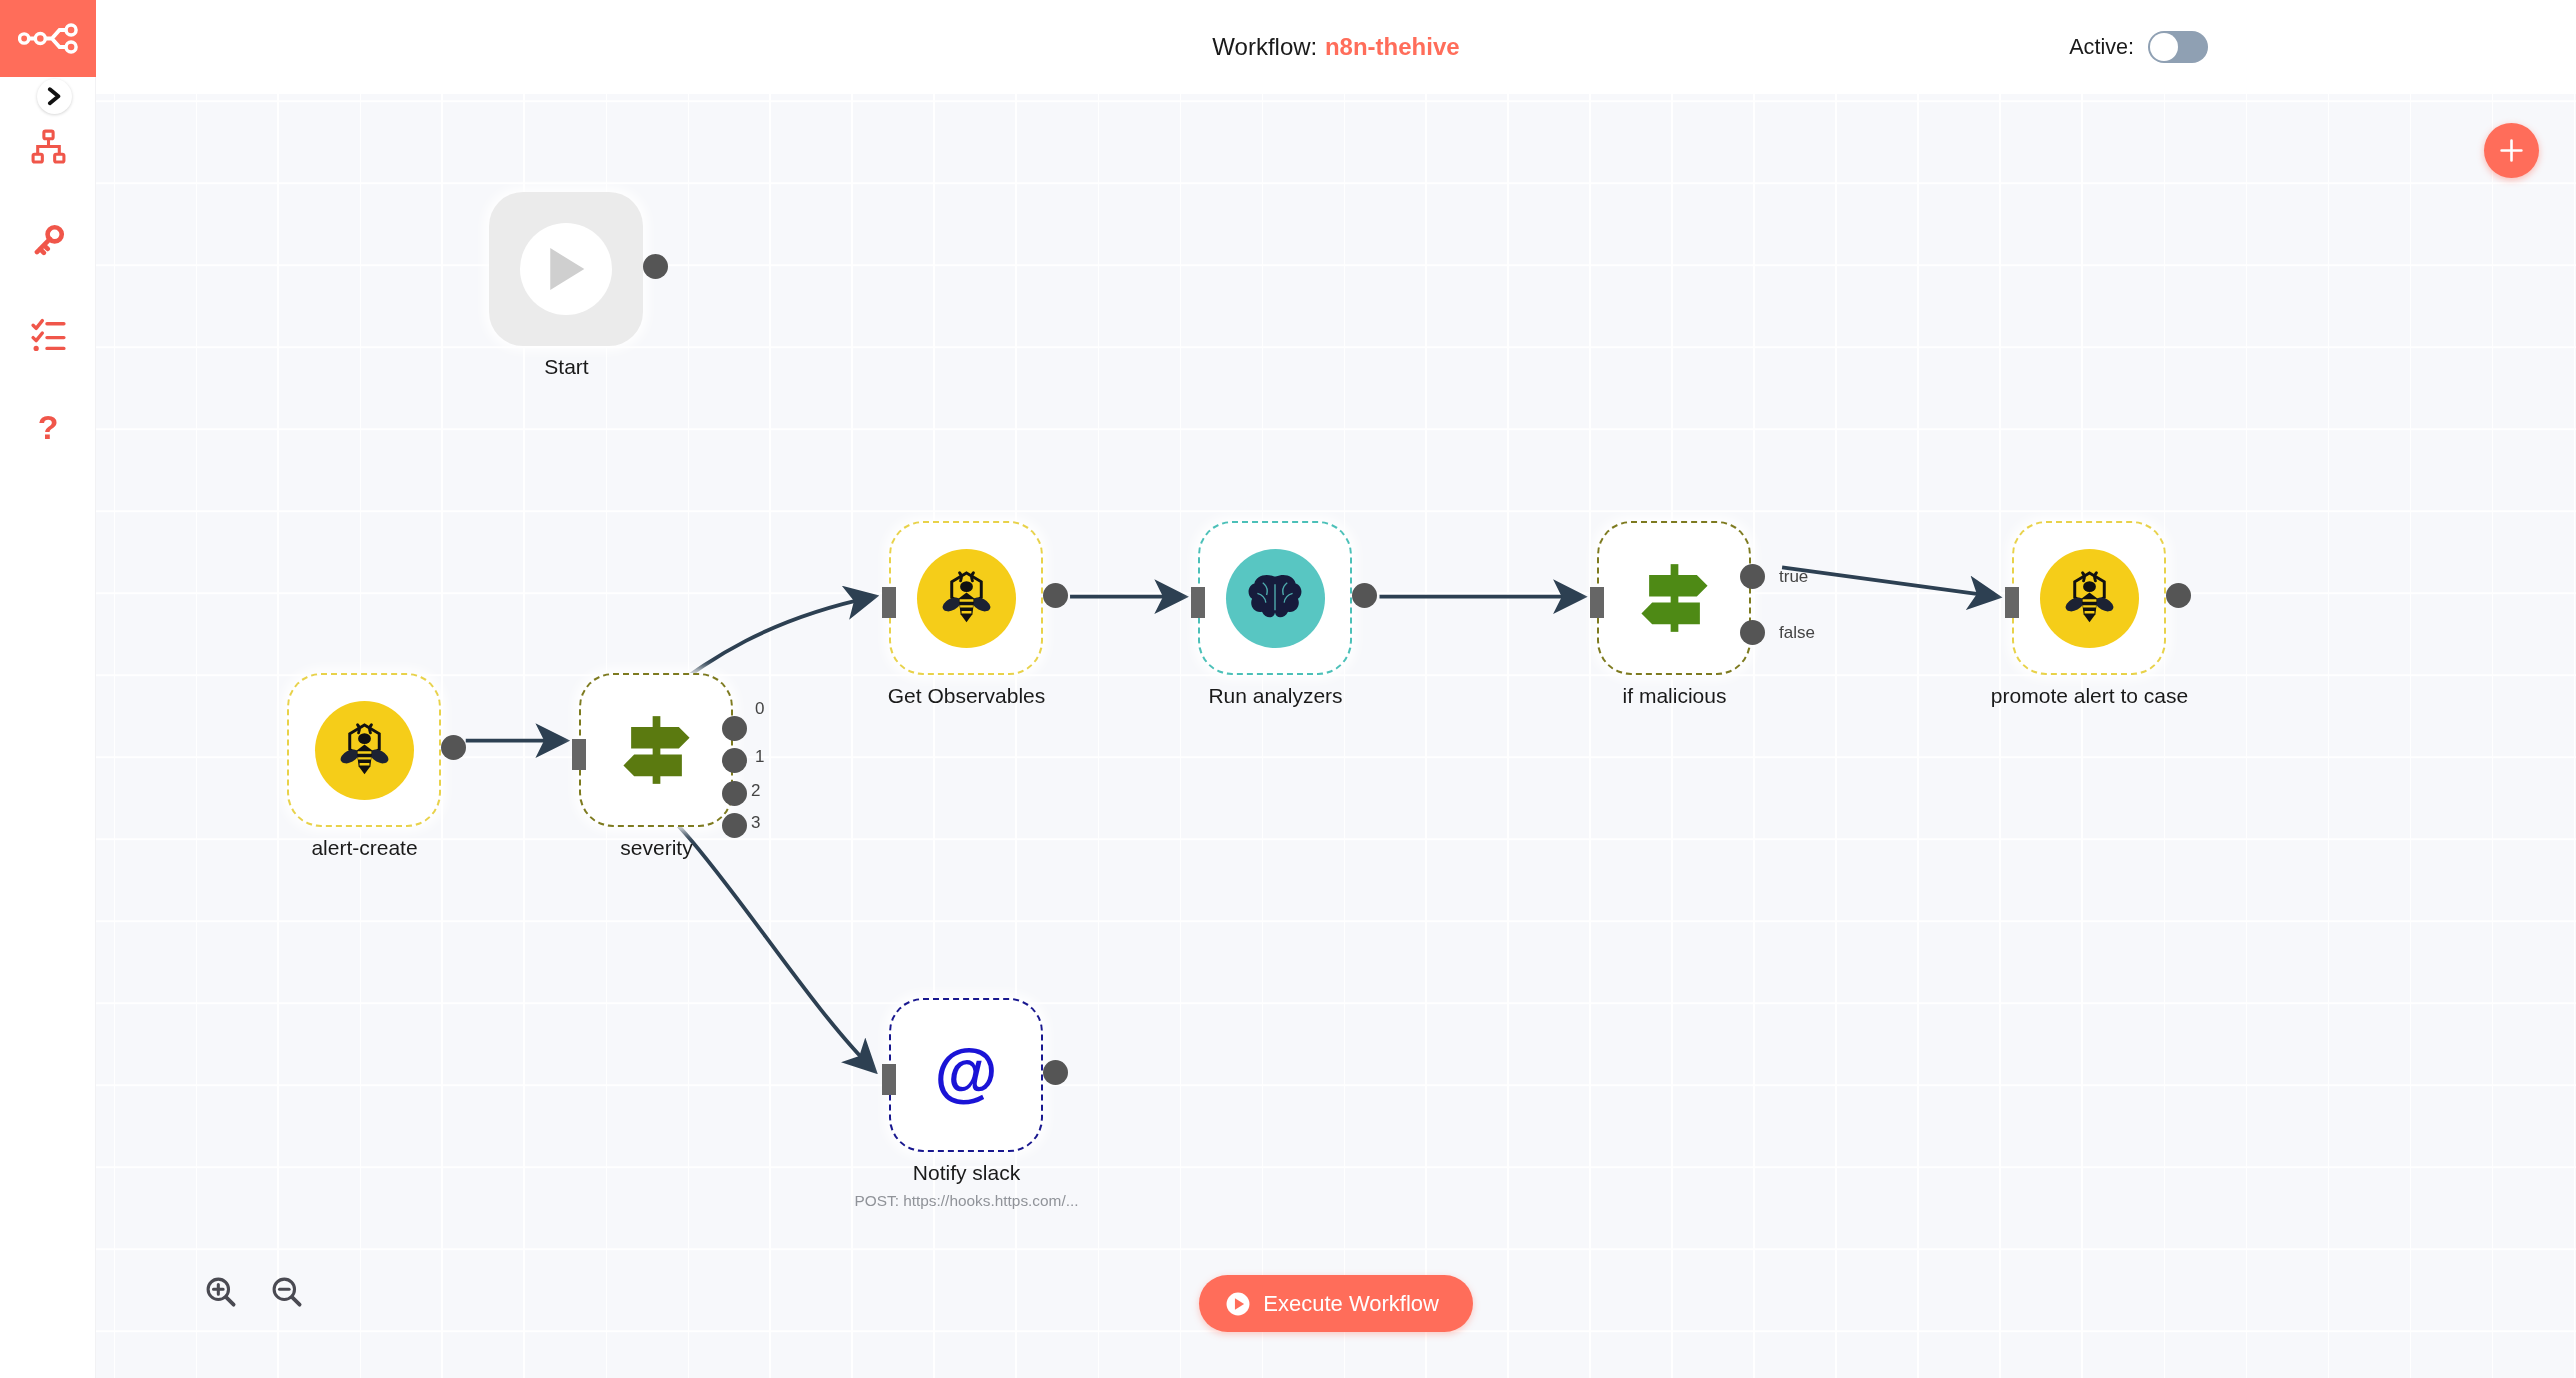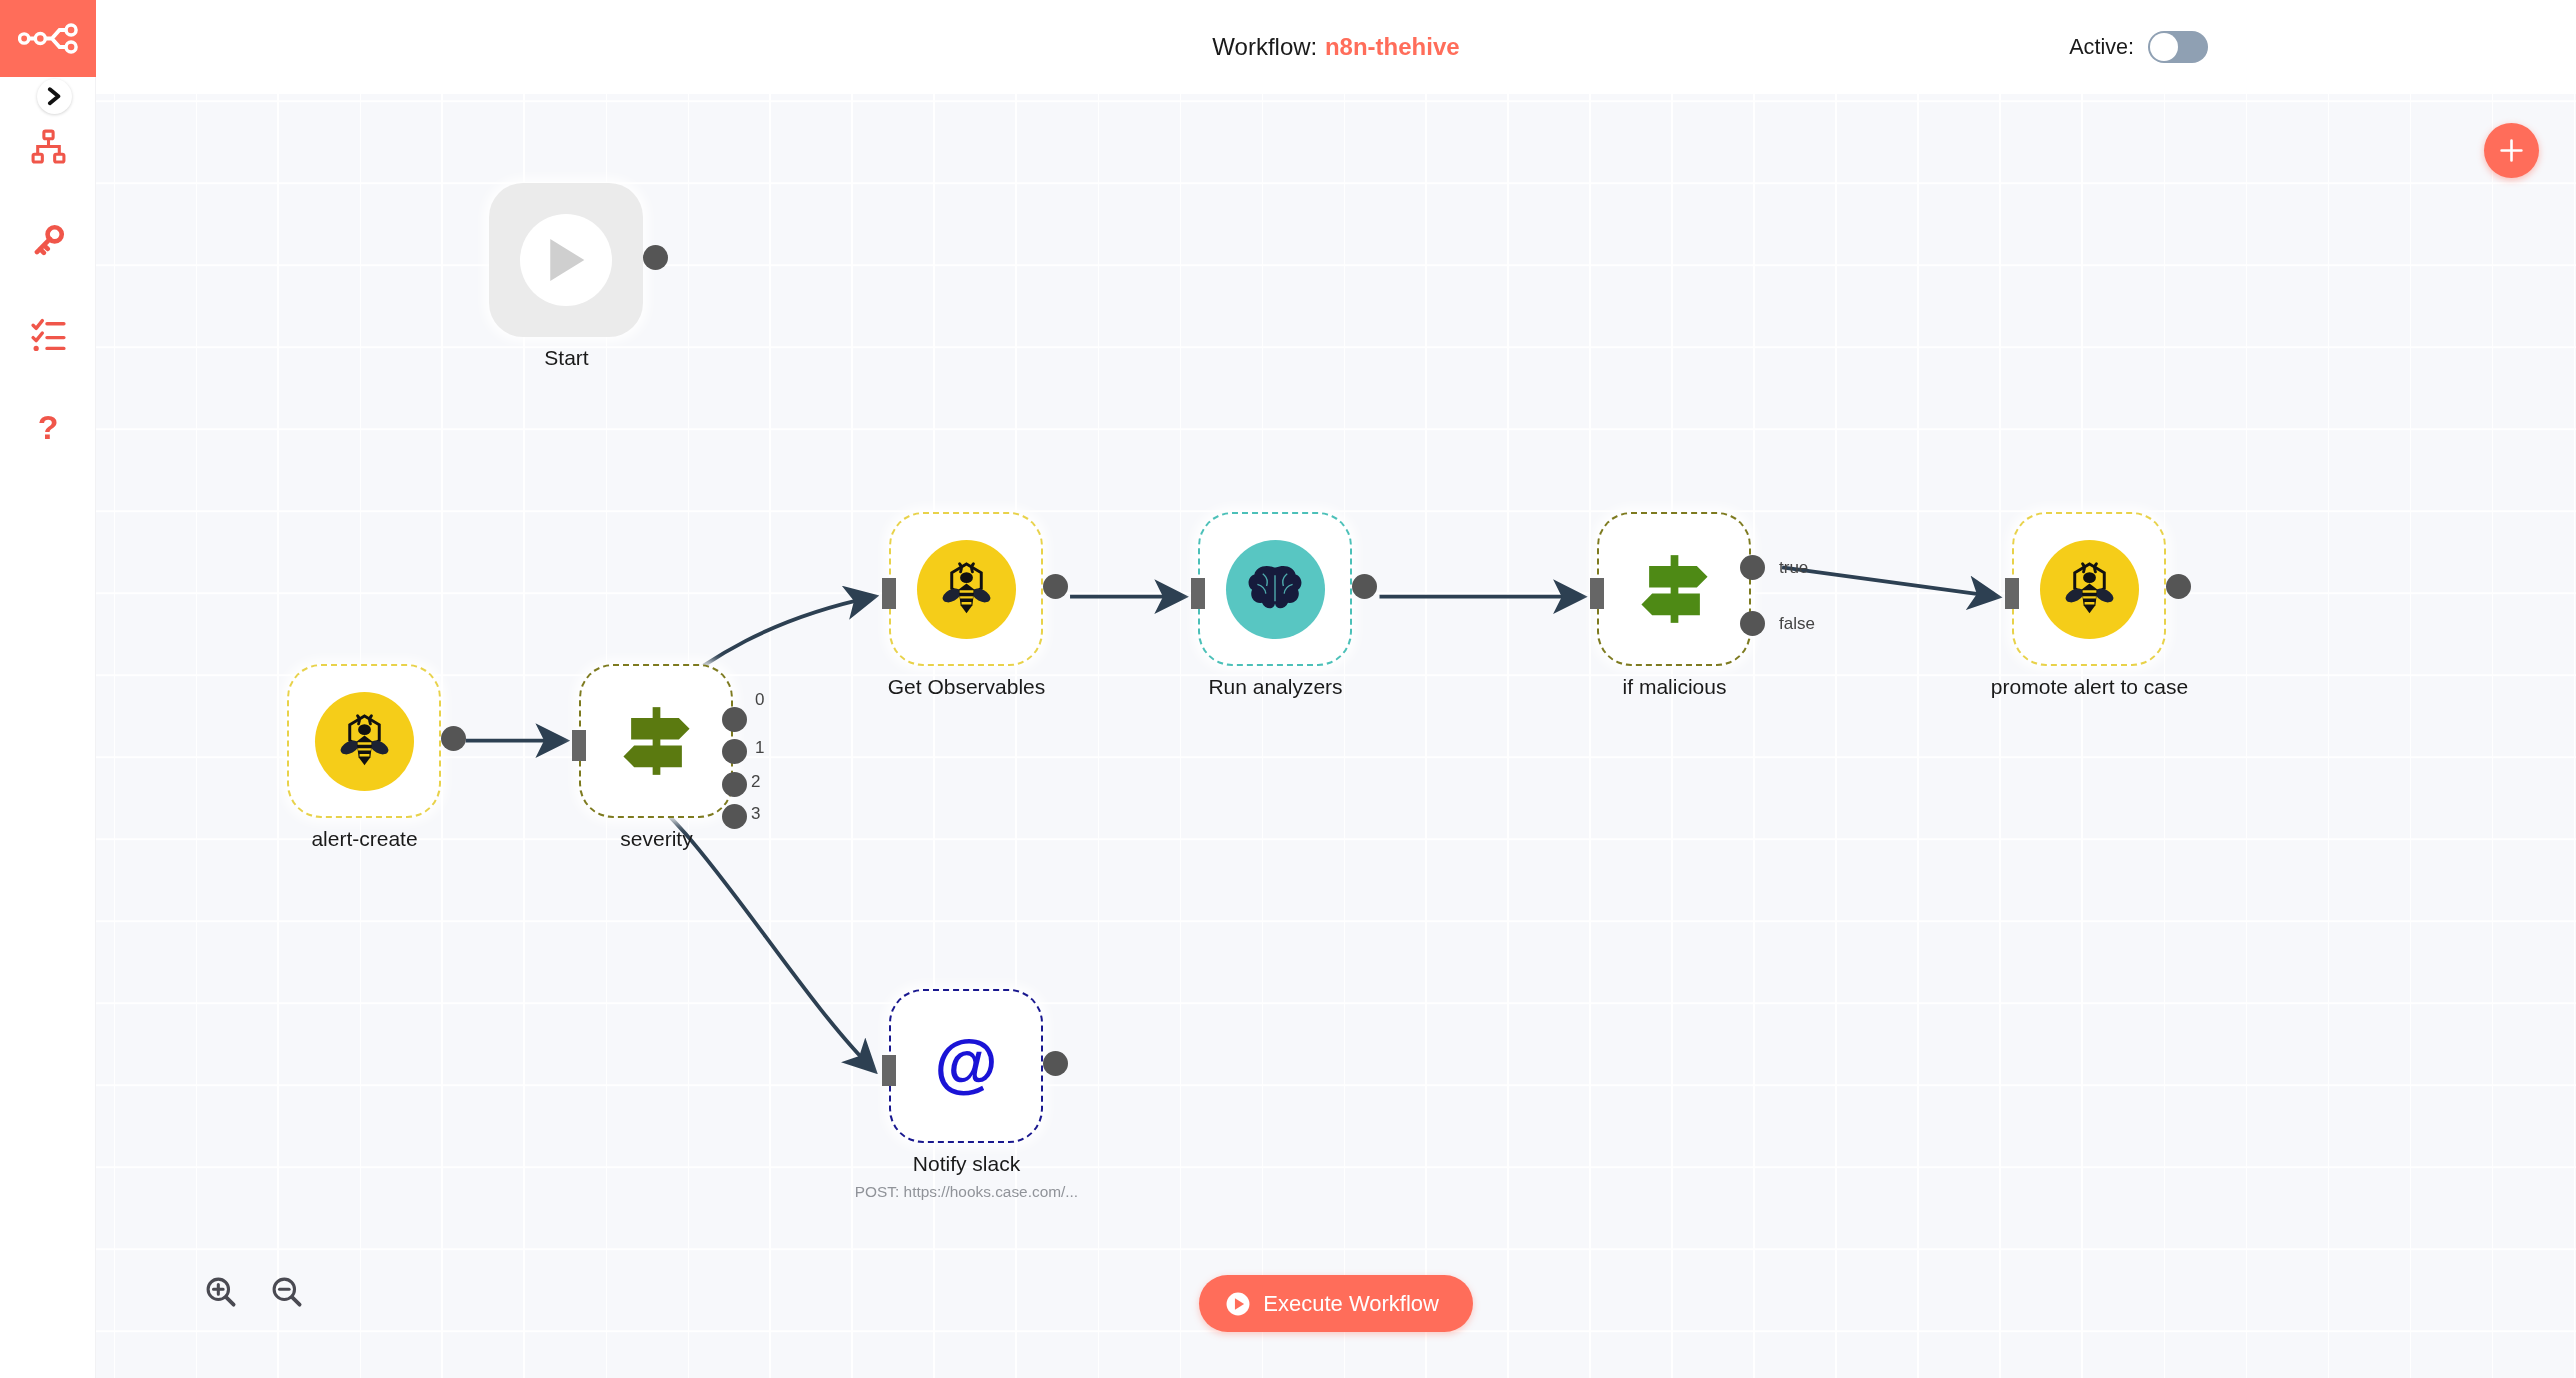--- a/index.html
+++ b/index.html
@@ -79,21 +79,21 @@
       linear-gradient(to bottom, rgba(255,255,255,0.95) 1.5px, transparent 1.5px);
     background-size: 82px 82px;
     background-position: 17px 6.2px;
     overflow: hidden;
   }
   #edges { position: absolute; left: 0; top: 0; width: 2480px; height: 1284px; }
 
   
   .node {
     position: absolute;
-    width: 154px; height: 154px;
+    width: 154px; height: 154px; margin-top: 9px;
   }
   .node-box {
     position: absolute; left: 0; top: 0;
     width: 154px; height: 154px;
     border-radius: 34px;
     background: #ffffff;
     display: flex; align-items: center; justify-content: center;
     cursor: pointer;
     box-shadow: 0 0 10.8px 4.6px rgba(255,255,255,0.9);
   }
@@ -381,21 +381,21 @@
 
   <div class="node" style="left:793px; top:895px;">
     <div class="node-box dashed-navy">
       <svg width="74" height="74" viewBox="0 0 48 48">
         <text x="24" y="36" font-family="Liberation Sans, sans-serif" font-size="42" font-weight="bold" fill="#1a13d6" text-anchor="middle">@</text>
       </svg>
     </div>
     <div class="ep-in"></div>
     <div class="ep-out"></div>
     <div class="node-title">Notify slack</div>
-    <div class="node-subtitle">POST: https://hooks.case.com/...</div>
+    <div class="node-subtitle">POST: https://hooks.https.com/...</div>
   </div>
 
   <div id="fab-add">
     <svg width="29" height="29" viewBox="0 0 38 38">
       <path d="M19 6 V32 M6 19 H32" stroke="#ffffff" stroke-width="3.4" stroke-linecap="round"></path>
     </svg>
   </div>
 
   <div id="zoom-controls">
     <div class="zoom-btn">

